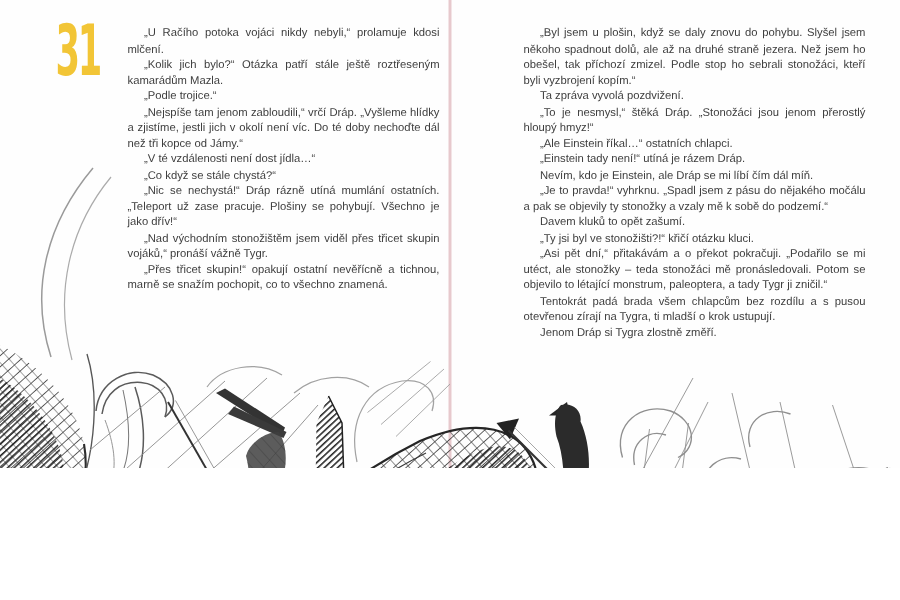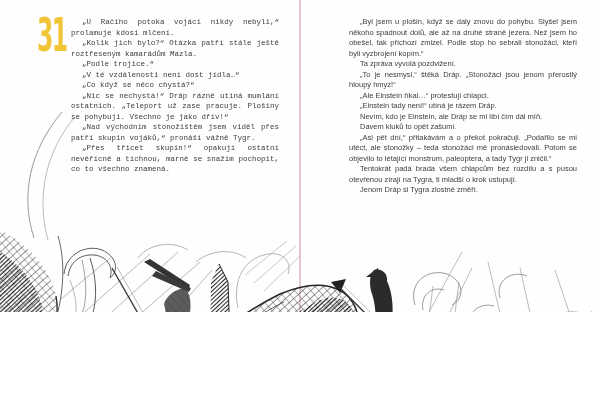--- a/index.html
+++ b/index.html
@@ -22,55 +22,58 @@
     letter-spacing:-3px;
     transform:scaleX(0.5);transform-origin:left top;
     color:#f2c536;
   }
   .text-col{
     position:absolute;top:17px;z-index:3;
     color:#3d3d3d;font-size:7.5px;line-height:10.5px;
     text-align:justify;
   }
   .text-col p{margin:0;text-indent:11px;}
-  .col-left{left:71px;width:208px;font-family:Liberation Mono, monospace;}
+  .col-left{left:85px;width:208px;}
   .col-right{left:328px;width:228px;margin-left:21px;}
   .artwork{
     position:absolute;left:0;top:0;width:600px;height:400px;z-index:2;
     pointer-events:none;
   }
 </style>
 </head>
 <body>
 
 <div class="spread">
 
   <div class="gutter-line"></div>
 
   <div class="chapter-number">31</div>
 
   <div class="text-col col-left">
     <p>„U Račího potoka vojáci nikdy nebyli,“ prolamuje kdosi mlčení.</p>
     <p>„Kolik jich bylo?“ Otázka patří stále ještě roztřeseným kamarádům Mazla.</p>
     <p>„Podle trojice.“</p>
+    <p>„Nejspíše tam jenom zabloudili,“ vrčí Dráp. „Vyšleme hlídky a zjistíme, jestli jich v okolí není víc. Do té doby nechoďte dál než tři kopce od Jámy.“</p>
     <p>„V té vzdálenosti není dost jídla…“</p>
-    <p>„Co když se něco chystá?“</p>
+    <p>„Co když se stále chystá?“</p>
     <p>„Nic se nechystá!“ Dráp rázně utíná mumlání ostatních. „Teleport už zase pracuje. Plošiny se pohybují. Všechno je jako dřív!“</p>
-    <p>„Nad východním stonožištěm jsem viděl přes patří skupin vojáků,“ pronáší vážně Tygr.</p>
+    <p>„Nad východním stonožištěm jsem viděl přes třicet skupin vojáků,“ pronáší vážně Tygr.</p>
     <p>„Přes třicet skupin!“ opakují ostatní nevěřícně a tichnou, marně se snažím pochopit, co to všechno znamená.</p>
   </div>
 
   <div class="text-col col-right">
     <p>„Byl jsem u plošin, když se daly znovu do pohybu. Slyšel jsem někoho spadnout dolů, ale až na druhé straně jezera. Než jsem ho obešel, tak příchozí zmizel. Podle stop ho sebrali stonožáci, kteří byli vyzbrojení kopím.“</p>
     <p>Ta zpráva vyvolá pozdvižení.</p>
     <p>„To je nesmysl,“ štěká Dráp. „Stonožáci jsou jenom přerostlý hloupý hmyz!“</p>
-    <p>„Ale Einstein říkal…“ protestují chlapci.</p>
+    <p>„Ale Einstein říkal…“ ostatních chlapci.</p>
     <p>„Einstein tady není!“ utíná je rázem Dráp.</p>
     <p>Nevím, kdo je Einstein, ale Dráp se mi líbí čím dál míň.</p>
+    <p>„Je to pravda!“ vyhrknu. „Spadl jsem z pásu do nějakého močálu a pak se objevily ty stonožky a vzaly mě k sobě do podzemí.“</p>
     <p>Davem kluků to opět zašumí.</p>
+    <p>„Ty jsi byl ve stonožišti?!“ křičí otázku kluci.</p>
     <p>„Asi pět dní,“ přitakávám a o překot pokračuji. „Podařilo se mi utéct, ale stonožky – teda stonožáci mě pronásledovali. Potom se objevilo to létající monstrum, paleoptera, a tady Tygr ji zničil.“</p>
     <p>Tentokrát padá brada všem chlapcům bez rozdílu a s pusou otevřenou zírají na Tygra, ti mladší o krok ustupují.</p>
     <p>Jenom Dráp si Tygra zlostně změří.</p>
   </div>
 
   <svg class="artwork" viewBox="0 0 600 400" aria-hidden="true">
     <defs>
       <pattern id="pDense" width="3" height="3" patternUnits="userSpaceOnUse" patternTransform="rotate(47)">
         <line x1="0" y1="0" x2="0" y2="3" stroke="#141414" stroke-width="2.1"></line>
       </pattern>

